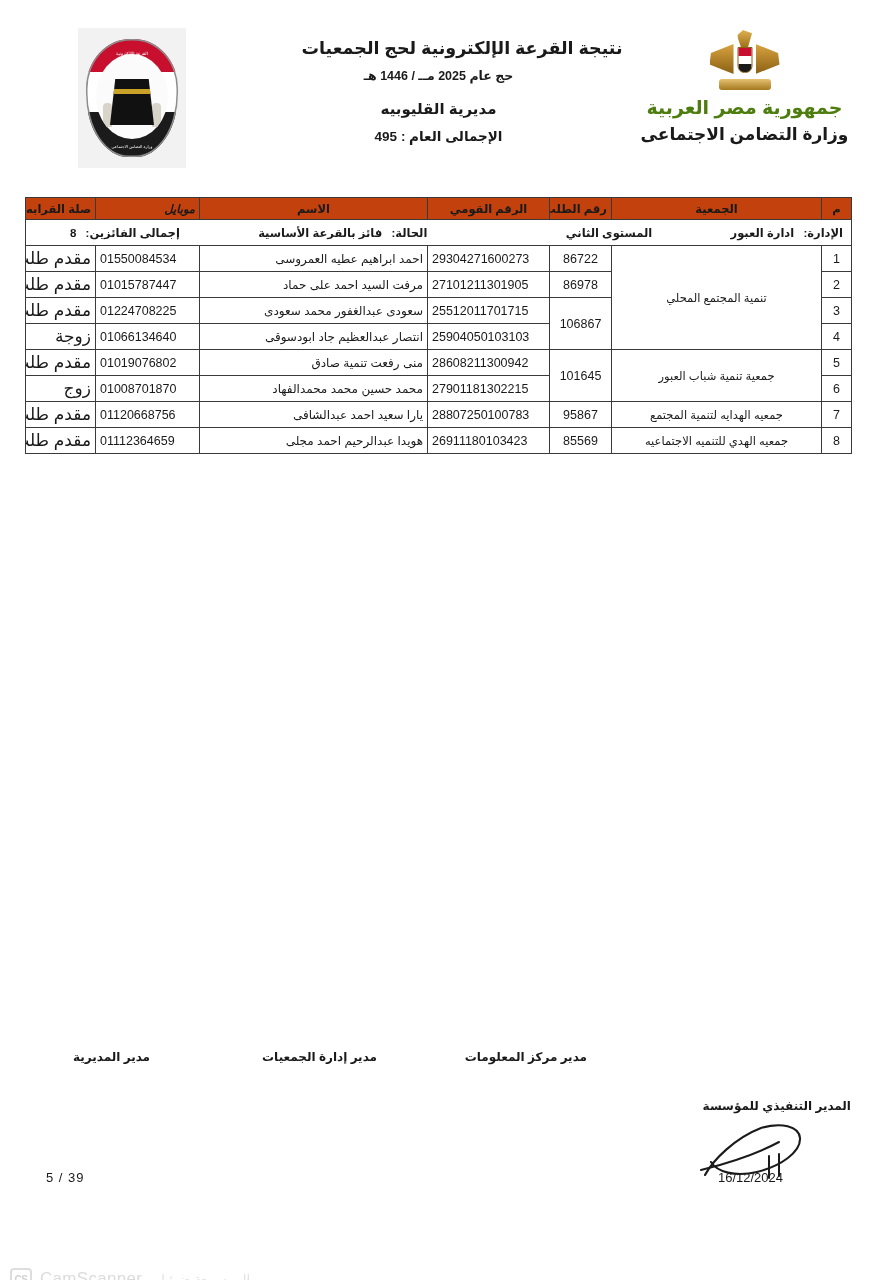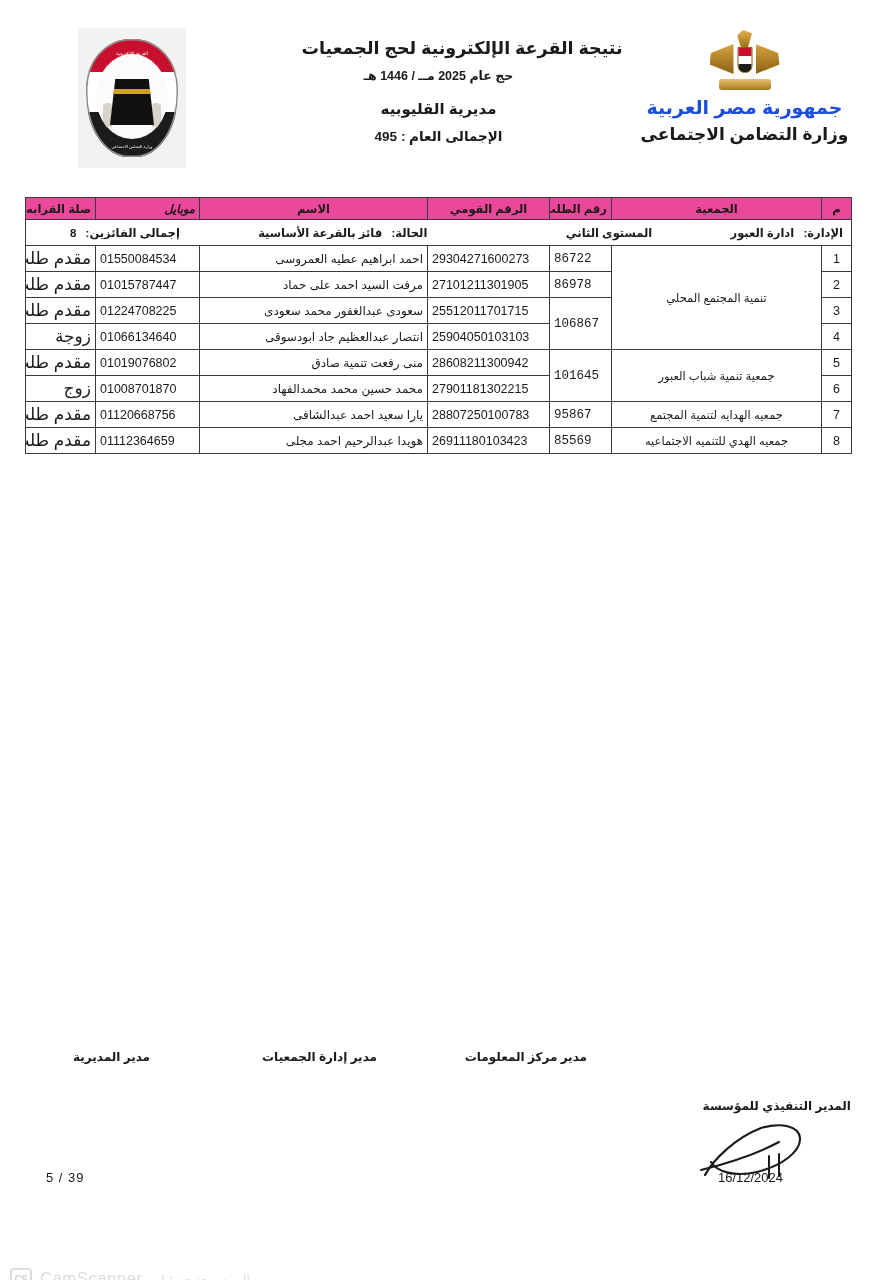--- a/index.html
+++ b/index.html
@@ -137,21 +137,21 @@
   }
   .eagle .scroll {
     position: absolute; left: 50%; bottom: 0;
     transform: translateX(-50%);
     width: 52px; height: 11px;
     background: linear-gradient(#e6c173, #a57a1e);
     border-radius: 3px;
   }
   .gov-emblem .g-line1 {
     font-size: 19px; font-weight: 700;
-    color: #1d4ed8; margin-top: 4px;
+    color: #4d7c0f; margin-top: 4px;
   }
   .gov-emblem .g-line2 {
     font-size: 17px; font-weight: 700;
     color: #1a1a1a; margin-top: 5px;
   }
 
   
   .table-wrap {
     position: absolute;
     top: 197px; left: 26px;
@@ -192,37 +192,37 @@
   .meta-admin { padding-right: 4px; }
   .meta-level { padding-left: 60px; }
   .meta-status { }
   .meta-winners { padding-left: 40px; }
 
   
   thead.cols th {
     height: 22px;
     font-size: 11.5px;
     font-weight: 700;
-    background: #ec4899;
+    background: #c2410c;
   }
   th.c-m        { width: 30px;  text-align: center; }
   th.c-assoc    { width: 210px; text-align: center; }
   th.c-req      { width: 62px;  text-align: center; }
   th.c-nid      { width: 122px; text-align: center; }
   th.c-name     { width: 228px; text-align: center; padding-right: 6px; }
   th.c-mobile   { width: 104px; text-align: right; padding-right: 6px; font-style: italic; }
   th.c-rel      { width: 70px;  text-align: right; padding-right: 6px; }
 
   tbody td {
     height: 21px;
     font-size: 12.5px;
   }
   td.v-m      { text-align: center; font-family: "Liberation Sans", sans-serif; }
   td.v-assoc  { text-align: center; font-size: 11.5px; }
-  td.v-req    { text-align: left; font-family: Liberation Mono, monospace; }
+  td.v-req    { text-align: center; font-family: Liberation Sans, sans-serif; }
   td.v-nid    { text-align: left; direction: ltr; font-family: "Liberation Sans", sans-serif; padding-left: 3px;}
   td.v-name   { text-align: right; font-size: 12px; padding-right: 5px; }
   td.v-mobile { text-align: left; direction: ltr; font-family: "Liberation Sans", sans-serif; padding-left: 3px; }
   td.v-rel    { text-align: right; font-size: 17px; padding-right: 4px; }
 
   
   .signatures {
     position: absolute;
     top: 1046px; left: 0; right: 0;
     height: 130px;

